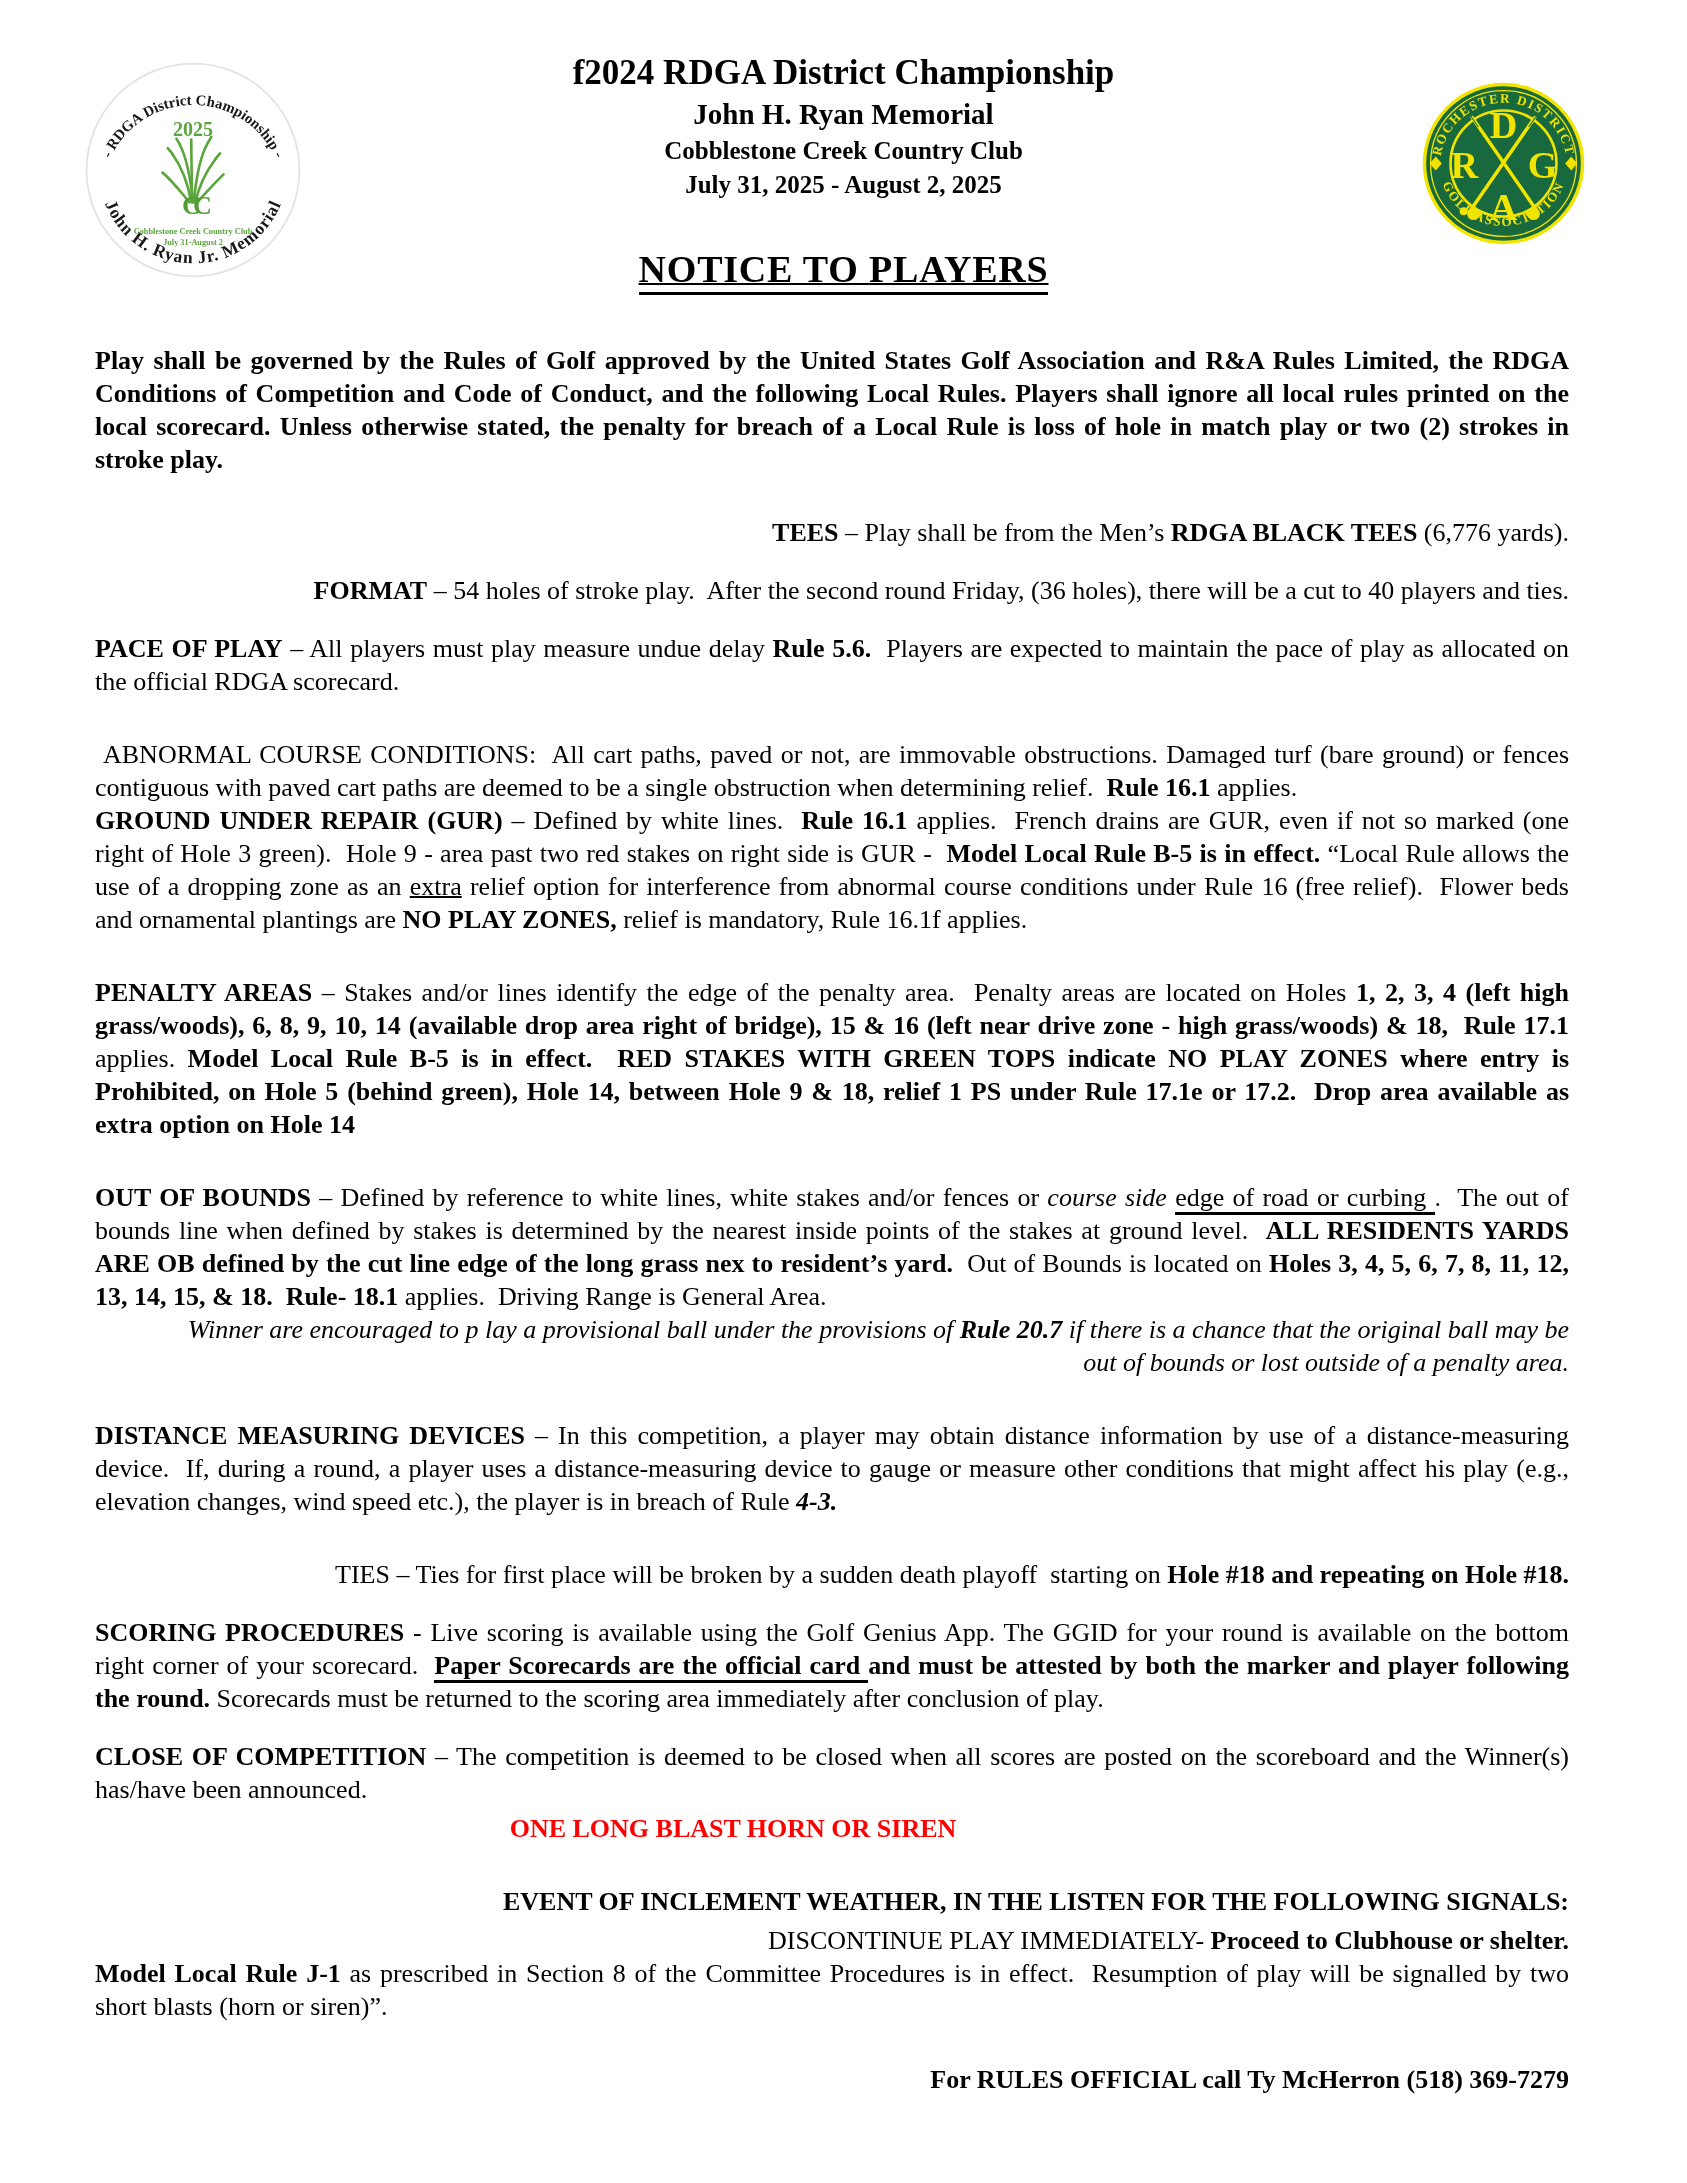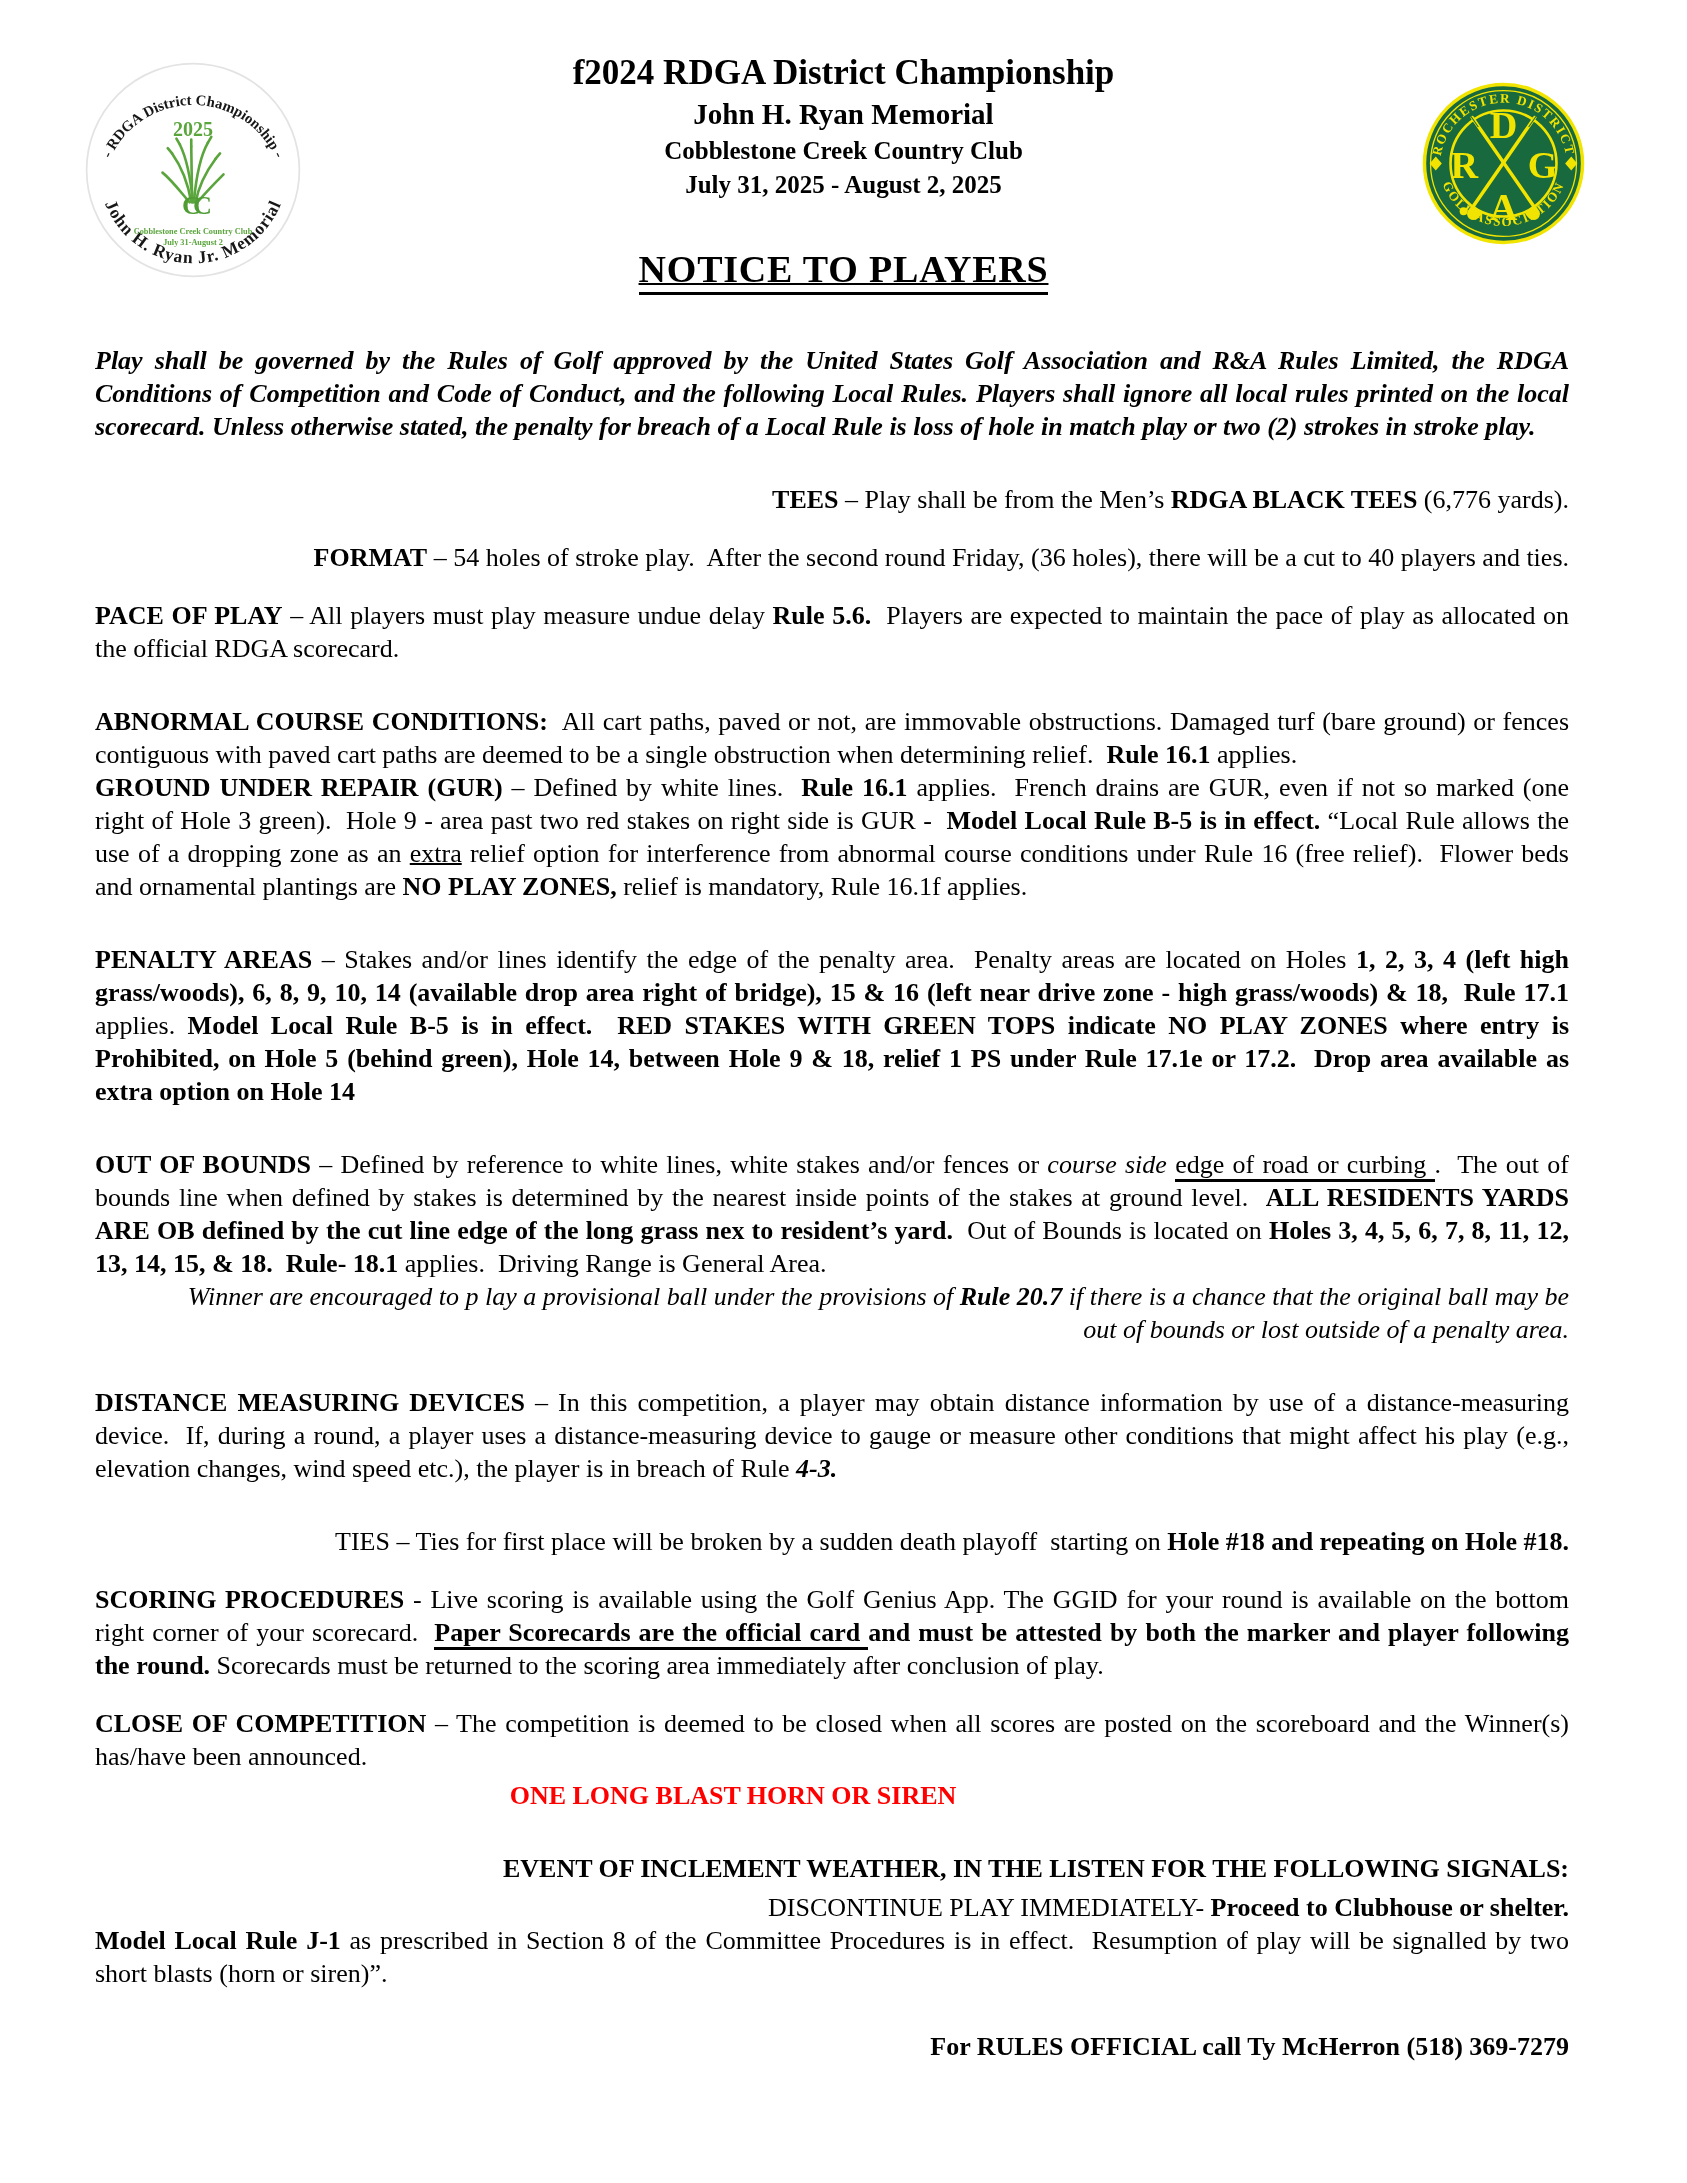--- a/index.html
+++ b/index.html
@@ -11,21 +11,21 @@
   header{padding-top:51px;text-align:center;font-family:Liberation Serif, serif;}
   .t1{font-size:35px;font-weight:bold;line-height:44px;}
   .t2{font-size:29px;font-weight:bold;line-height:39px;}
   .t3{font-size:25px;font-weight:bold;line-height:34px;}
   .notice{margin-top:47px;line-height:40px;}
   .notice-text{font-size:38px;font-weight:bold;letter-spacing:0.8px;
                text-decoration:underline;text-decoration-thickness:1.7px;
                border-bottom:3.4px solid #000;padding-bottom:1.7px;}
   .content{padding:0 118px 0 95px;margin-top:46px;}
   .para{font-size:26px;line-height:33px;text-align:justify;margin:40px 0 0 0;}
-  .mt-first{margin-top:8px;font-style:italic;}
+  .mt-first{margin-top:8px;}
   .mt-s{margin-top:25px;}
   .mt-0{margin-top:0;}
   .mt-xs{margin-top:5.9px;}
   .left{text-align:right;}
   .indent{text-indent:91px;}
   .center-shift{text-align:center;margin-right:198px;}
   .u1{text-decoration:underline;text-decoration-thickness:1.7px;}
   .u2{border-bottom:3.4px solid #000;}
   svg text{font-family:"Liberation Serif",serif;}
 </style>
@@ -107,21 +107,21 @@
     <div class="notice">
       <span class="notice-text">NOTICE TO PLAYERS</span>
     </div>
   </header>
 
   <main class="content">
     <p class="para mt-first"><span style="font-weight: bold;">Play shall be governed by the Rules of Golf approved by the United States Golf Association and R&amp;A Rules Limited, the RDGA Conditions of Competition and Code of Conduct, and the following Local Rules. Players shall ignore all local rules printed on the local scorecard. Unless otherwise stated, the penalty for breach of a Local Rule is loss of hole in match play or two (2) strokes in stroke play.</span></p>
     <p class="para left"><span style="font-weight: bold;">TEES</span><span> – Play shall be from the Men’s </span><span style="font-weight: bold;">RDGA BLACK TEES</span><span> (6,776 yards).</span></p>
     <p class="para mt-s left"><span style="font-weight: bold;">FORMAT</span><span> – 54 holes of stroke play.&nbsp; After the second round Friday, (36 holes), there will be a cut to 40 players and ties.</span></p>
     <p class="para mt-s"><span style="font-weight: bold;">PACE OF PLAY</span><span> – All players must play measure undue delay </span><span style="font-weight: bold;">Rule 5.6.</span><span>&nbsp; Players are expected to maintain the pace of play as allocated on the official RDGA scorecard.</span></p>
-    <p class="para"><span style="font-weight: bold;">ABNORMAL COURSE CONDITIONS:</span><span>&nbsp;  All cart paths, paved or not, are immovable obstructions. Damaged turf (bare ground) or fences contiguous with paved cart paths are deemed to be a single obstruction when determining relief.&nbsp;  </span><span style="font-weight: bold;">Rule 16.1</span><span> applies.</span></p>
+    <p class="para"><span style="font-weight: normal; margin-left: 8px;">ABNORMAL COURSE CONDITIONS:</span><span>&nbsp;  All cart paths, paved or not, are immovable obstructions. Damaged turf (bare ground) or fences contiguous with paved cart paths are deemed to be a single obstruction when determining relief.&nbsp;  </span><span style="font-weight: bold;">Rule 16.1</span><span> applies.</span></p>
     <p class="para mt-0"><span style="font-weight: bold;">GROUND UNDER REPAIR (GUR)</span><span> – Defined by white lines.&nbsp; </span><span style="font-weight: bold;">Rule 16.1</span><span> applies.&nbsp; French drains are GUR, even if not so marked (one right of Hole 3 green).&nbsp; Hole 9 - area past two red stakes on right side is GUR -&nbsp; </span><span style="font-weight: bold;">Model Local Rule B-5 is in effect.</span><span> “Local Rule allows the use of a dropping zone as an </span><span class="u1">extra</span><span> relief option for interference from abnormal course conditions under Rule 16 (free relief).&nbsp; Flower beds and ornamental plantings are </span><span style="font-weight: bold;">NO PLAY ZONES,</span><span> relief is mandatory, Rule 16.1f applies.</span></p>
     <p class="para"><span style="font-weight: bold;">PENALTY AREAS</span><span> – Stakes and/or lines identify the edge of the penalty area.&nbsp; Penalty areas are located on Holes </span><span style="font-weight: bold;">1, 2, 3, 4 (left high grass/woods), 6, 8, 9, 10, 14 (available drop area right of bridge), 15 &amp; 16 (left near drive zone - high grass/woods) &amp; 18,&nbsp; Rule 17.1</span><span> applies. </span><span style="font-weight: bold;">Model Local Rule B-5 is in effect.</span><span>&nbsp; </span><span style="font-weight: bold;">RED STAKES WITH GREEN TOPS indicate NO PLAY ZONES where entry is Prohibited, on Hole 5 (behind green), Hole 14, between Hole 9 &amp; 18, relief 1 PS under Rule 17.1e or 17.2.&nbsp; Drop area available as extra option on Hole 14</span></p>
     <p class="para"><span style="font-weight: bold;">OUT OF BOUNDS</span><span> – Defined by reference to white lines, white stakes and/or fences or </span><span style="font-style: italic;">course side</span><span> </span><span class="u2">edge of road or curbing </span><span> .&nbsp; The out of bounds line when defined by stakes is determined by the nearest inside points of the stakes at ground level.&nbsp; </span><span style="font-weight: bold;">ALL RESIDENTS YARDS ARE OB defined by the cut line edge of the long grass nex to resident’s yard.</span><span>&nbsp; Out of Bounds is located on </span><span style="font-weight: bold;">Holes 3, 4, 5, 6, 7, 8, 11, 12, 13, 14, 15, &amp; 18.&nbsp; Rule- 18.1</span><span> applies.&nbsp; Driving Range is General Area.</span></p>
     <p class="para mt-0 left indent"><span style="font-style: italic;">Winner are encouraged to p lay a provisional ball under the provisions of </span><span style="font-weight: bold; font-style: italic;">Rule 20.7</span><span style="font-style: italic;"> if there is a chance that the original ball may be out of bounds or lost outside of a penalty area.</span></p>
     <p class="para"><span style="font-weight: bold;">DISTANCE MEASURING DEVICES</span><span> – In this competition, a player may obtain distance information by use of a distance-measuring device.&nbsp; If, during a round, a player uses a distance-measuring device to gauge or measure other conditions that might affect his play (e.g., elevation changes, wind speed etc.), the player is in breach of Rule </span><span style="font-weight: bold; font-style: italic;">4-3.</span></p>
     <p class="para left"><span style="font-weight: normal; margin-top: 12px;">TIES</span><span> – Ties for first place will be broken by a sudden death playoff&nbsp; starting on </span><span style="font-weight: bold;">Hole #18 and repeating on Hole #18.</span></p>
     <p class="para mt-s"><span style="font-weight: bold;">SCORING PROCEDURES</span><span> - Live scoring is available using the Golf Genius App. The GGID for your round is available on the bottom right corner of your scorecard.&nbsp; </span><span class="u2" style="font-weight: bold;">Paper Scorecards are the official card </span><span style="font-weight: bold;">and must be attested by both the marker and player following the round.</span><span> Scorecards must be returned to the scoring area immediately after conclusion of play.</span></p>
     <p class="para mt-s"><span style="font-weight: bold;">CLOSE OF COMPETITION</span><span> – The competition is deemed to be closed when all scores are posted on the scoreboard and the Winner(s) has/have been announced.</span></p>
     <p class="para mt-xs center-shift"><span style="font-weight: bold; color: rgb(255, 0, 0);">ONE LONG BLAST HORN OR SIREN</span></p>
     <p class="para left"><span style="font-weight: bold;">EVENT OF INCLEMENT WEATHER, IN THE LISTEN FOR THE FOLLOWING SIGNALS:</span></p>

